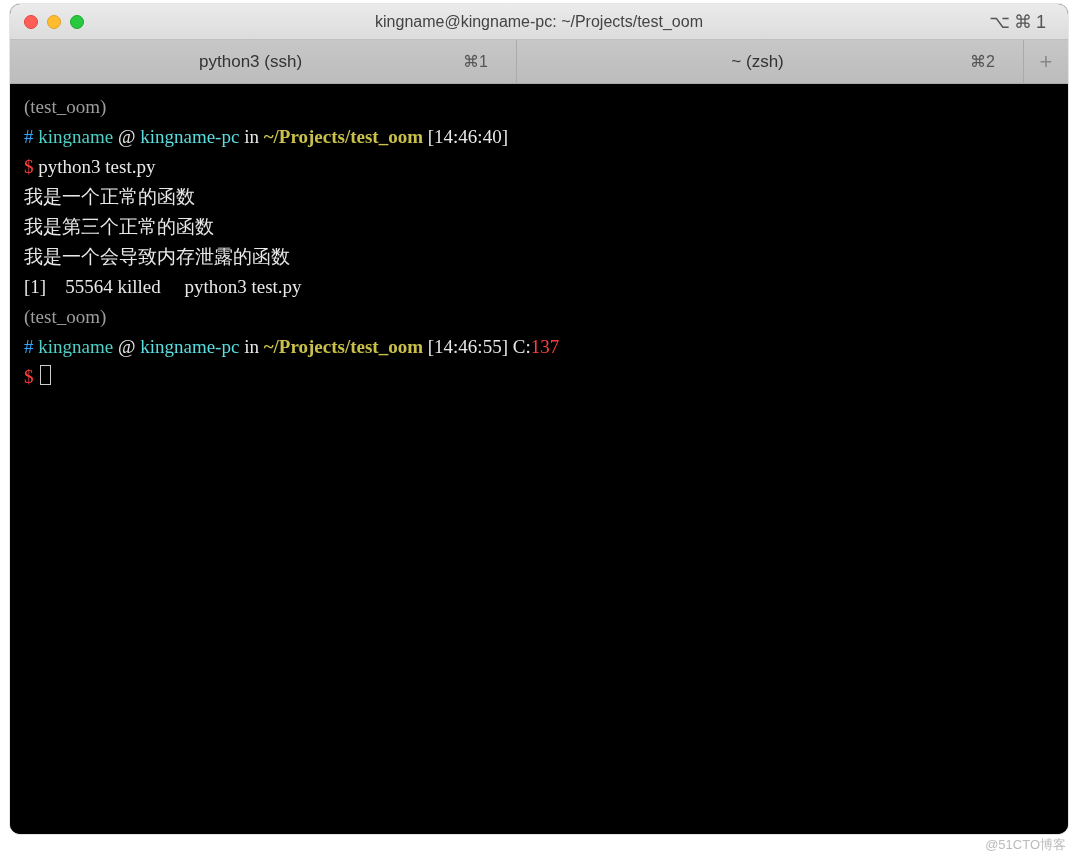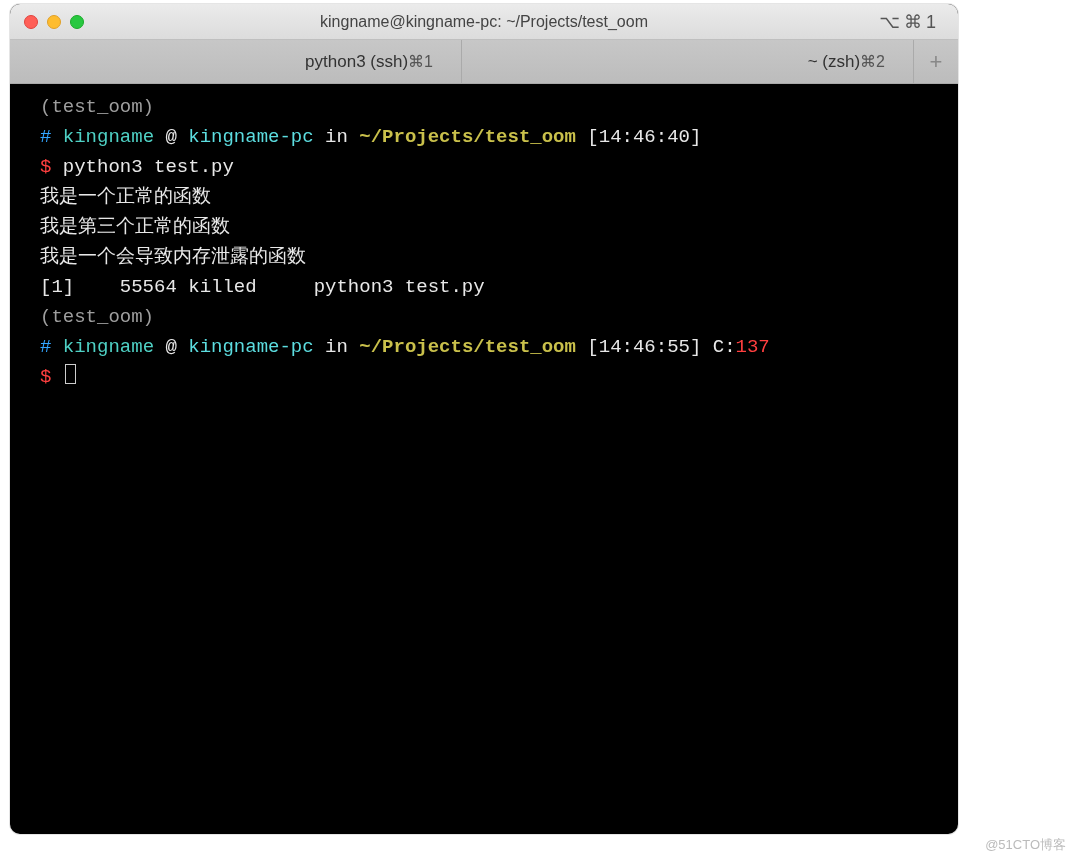--- a/index.html
+++ b/index.html
@@ -8,21 +8,21 @@
       height: 856px;
       background: #ffffff;
       font-family: -apple-system, BlinkMacSystemFont, "Helvetica Neue", sans-serif;
       position: relative;
       overflow: hidden;
     }
     .window {
       position: absolute;
       top: 4px;
       left: 10px;
-      width: 948px;
+      width: 1058px;
       height: 830px;
       border-radius: 10px;
       background: #000;
       overflow: hidden;
       box-shadow: 0 0 0 1px rgba(0,0,0,0.1);
     }
     .titlebar {
       height: 36px;
       background: linear-gradient(#ebebeb, #dcdcdc);
       border-bottom: 1px solid #bfbfbf;
@@ -71,42 +71,41 @@
       justify-content: space-between;
       padding: 0 28px;
       border-right: 1px solid #aaa;
       font-size: 17px;
       color: #333;
       cursor: pointer;
     }
     .tab.active {
       background: linear-gradient(#f1f1f1, #e7e7e7);
     }
-    .tab-label { flex: 1; text-align: right; }
+    .tab-label { flex: 1; text-align: center; }
     .tab-shortcut { color: #555; font-size: 16px; }
     .tab-add {
       width: 44px;
       display: flex;
       align-items: center;
       justify-content: center;
       color: #888;
       font-size: 22px;
       cursor: pointer;
     }
     .terminal {
       background: #000;
-      padding: 8px 30px;
-      font-family: Liberation Mono, monospace;
+      padding: 8px 14px;
+      font-family: Liberation Serif, serif;
       font-size: 19px;
       line-height: 30px;
       color: #dcdcdc;
       white-space: pre;
       height: calc(100% - 80px);
       overflow: hidden;
-      border-radius: 14px;
     }
     .grey { color: #9e9e9e; }
     .blue { color: #33a5ff; }
     .cyan { color: #4fd1c5; }
     .cyan-bold { color: #5cdde0; }
     .yellow { color: #c9c04b; font-weight: bold; }
     .red { color: #ff3f3f; }
     .white { color: #e8e8e8; }
     .cursor-box {
       display: inline-block;

